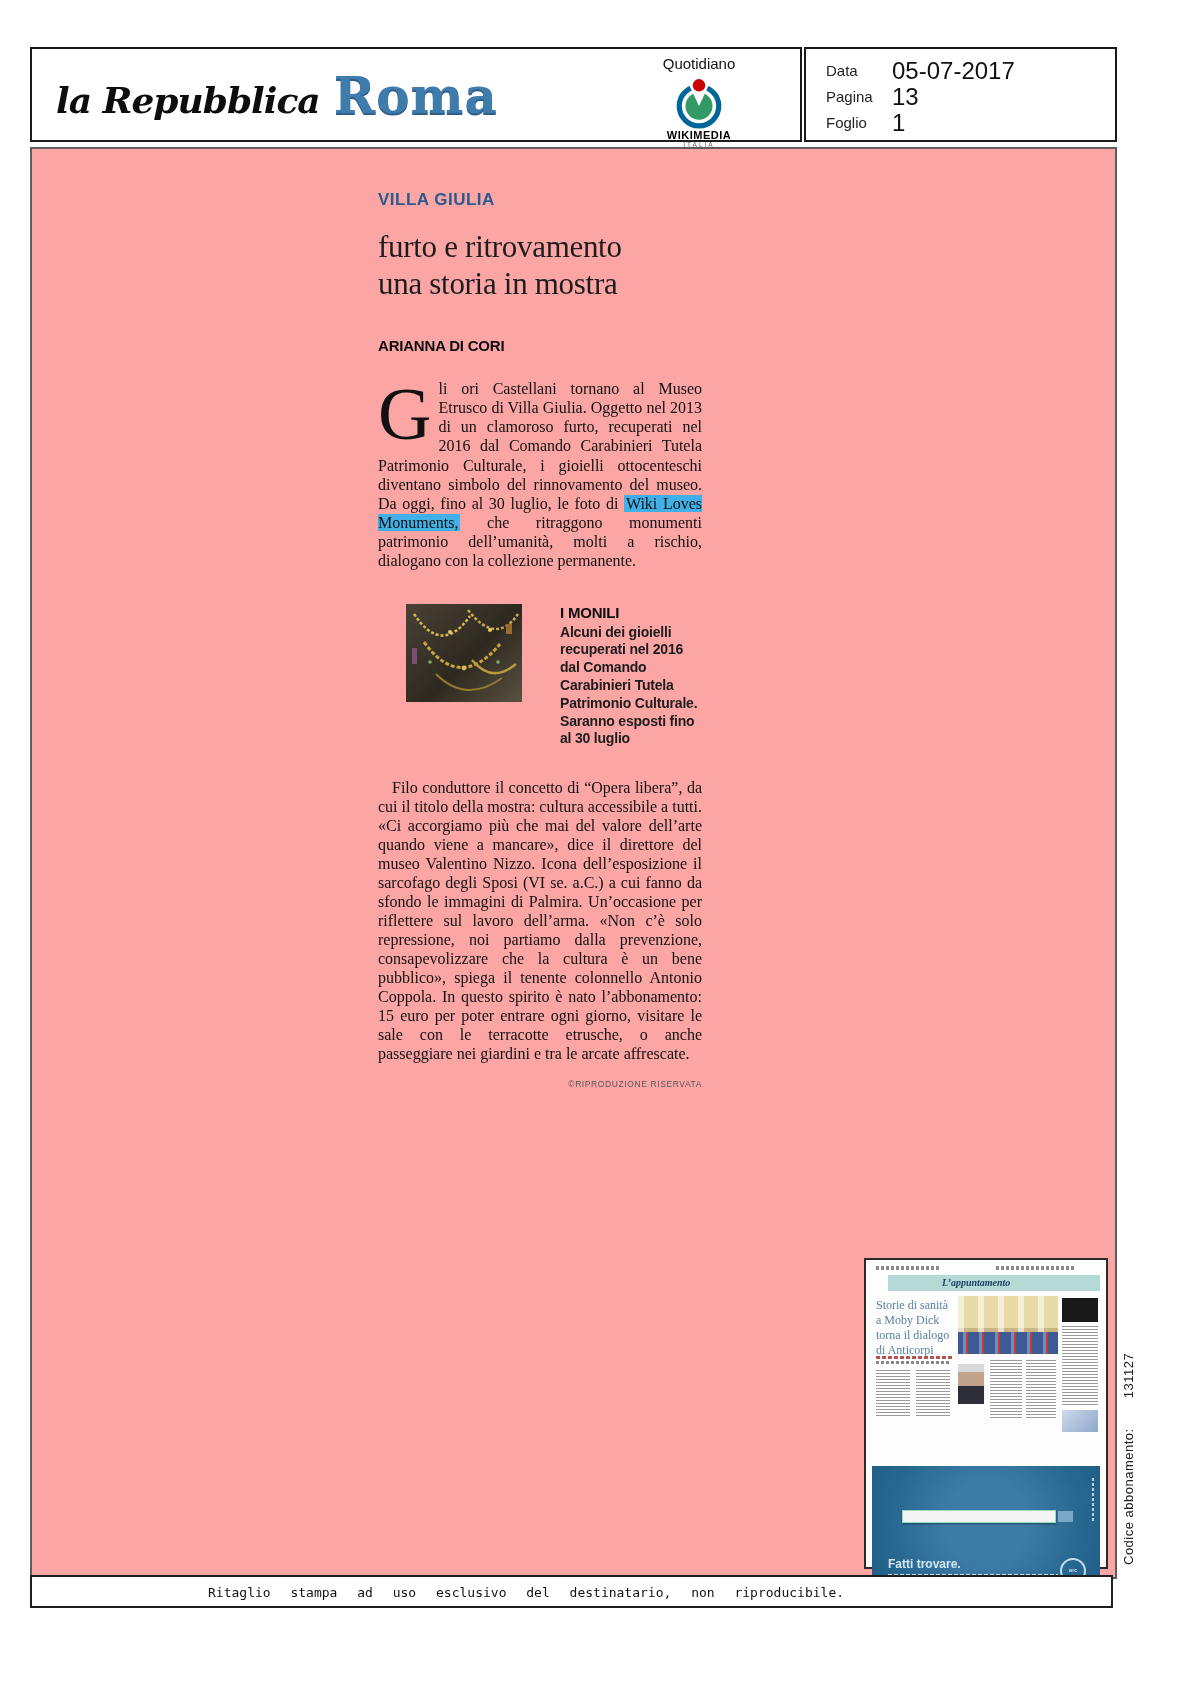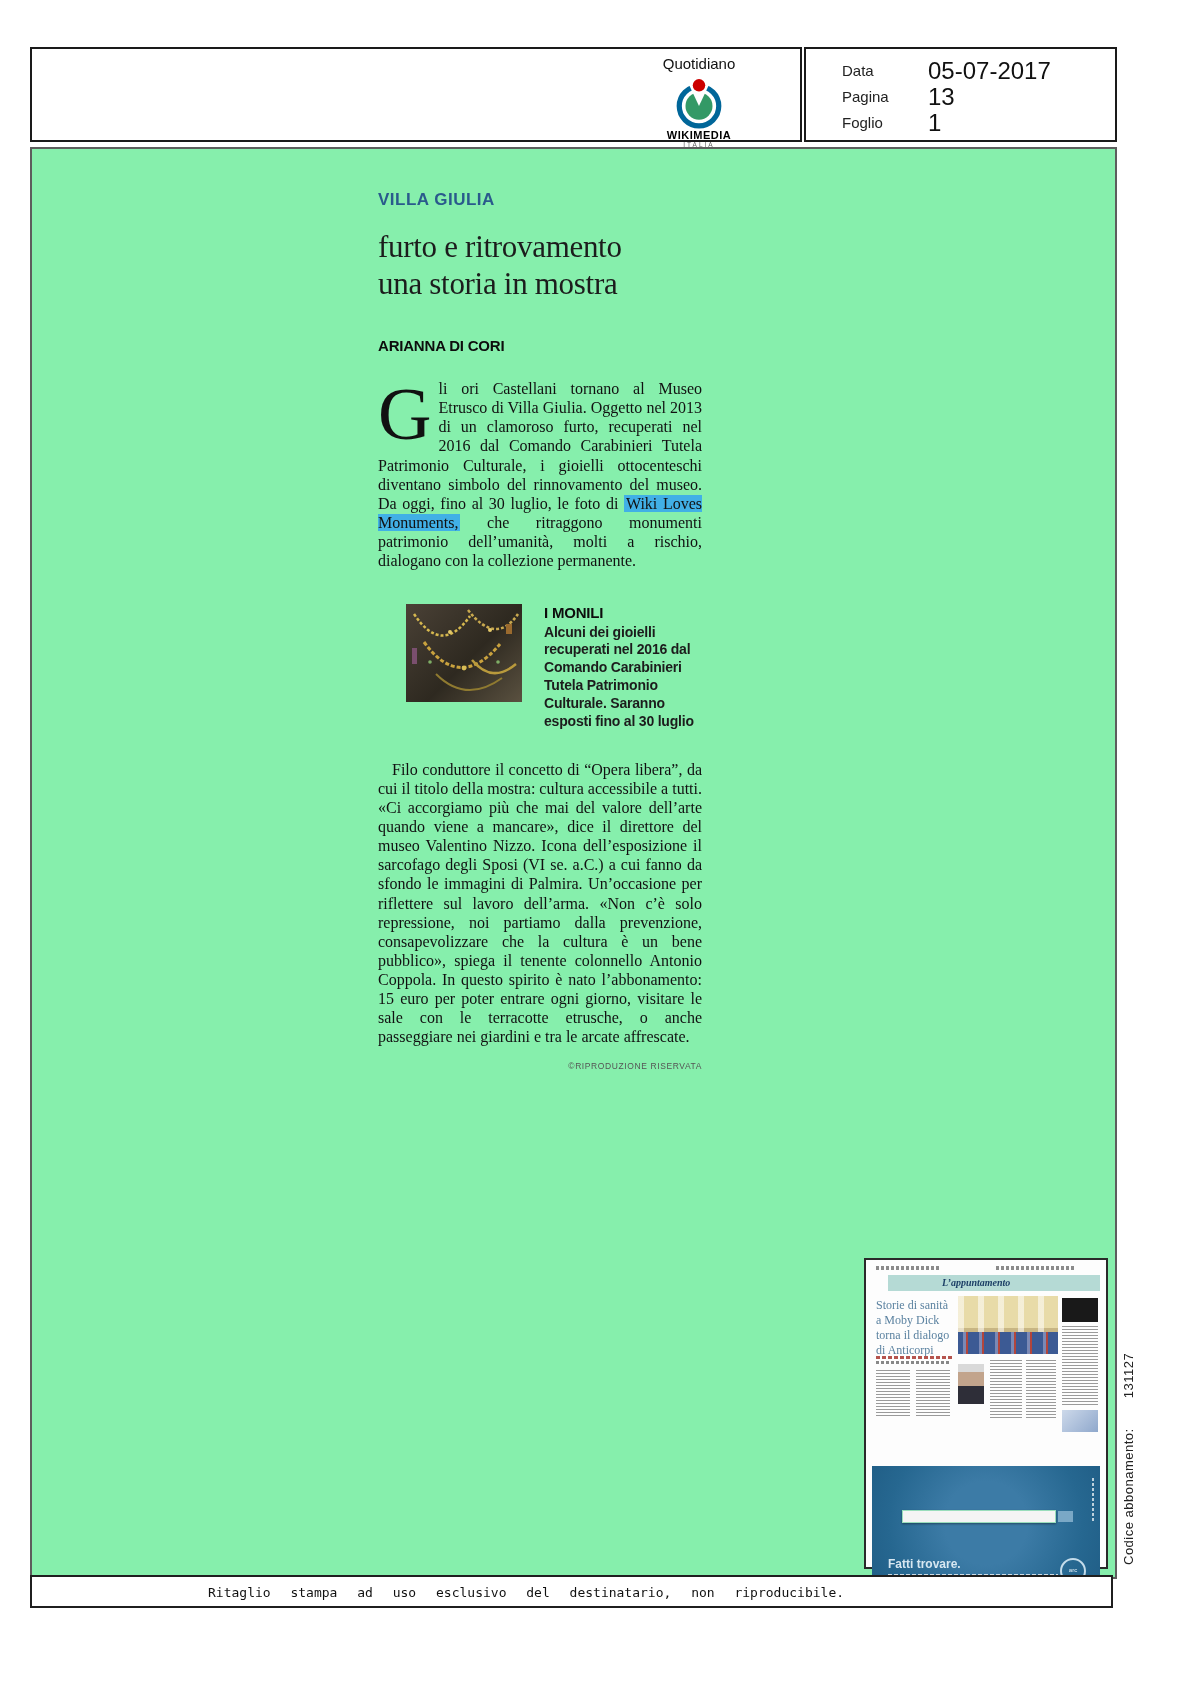--- a/index.html
+++ b/index.html
@@ -10,35 +10,35 @@
   .masthead{position:absolute;left:24px;top:22px;display:flex;align-items:baseline;}
   .mast-black{font:italic 700 36px/1 "DejaVu Serif",serif;color:#0d0d0d;letter-spacing:-1px;}
   .mast-blue{font:700 50px/1 "DejaVu Serif",serif;color:#3f7bab;margin-left:14px;letter-spacing:1px;text-shadow:0 2px 0 #2c5f8b;}
   .quot-wrap{position:absolute;right:46px;top:6px;width:110px;text-align:center;}
   .quot-label{font:15px/1.2 "Liberation Sans",sans-serif;color:#111;}
   .wm-logo{margin:4px auto 0;width:52px;height:52px;display:block;}
   .wm-name{font:700 11px/1.1 "Liberation Sans",sans-serif;color:#000;letter-spacing:.5px;}
   .wm-sub{font:6.5px/1.2 "Liberation Sans",sans-serif;color:#666;letter-spacing:2px;}
 
   .hdr-meta{position:absolute;left:804px;top:47px;width:309px;height:91px;border:2px solid #1a1a1a;background:#fff;}
-  .meta-row{position:absolute;left:36px;display:flex;gap:20px;}
+  .meta-row{position:absolute;left:20px;display:flex;}
   .meta-label{font:15px/1 "Liberation Sans",sans-serif;color:#222;width:66px;}
   .meta-value{font:24px/1 "Liberation Sans",sans-serif;color:#111;margin-top:-4px;}
 
   
-  .article-box{position:absolute;left:30px;top:147px;width:1083px;height:1428px;border:2px solid #5d5d5d;background:#86efac;}
+  .article-box{position:absolute;left:30px;top:147px;width:1083px;height:1428px;border:2px solid #5d5d5d;background:#fca5a5;}
   .column{position:absolute;left:346px;top:42px;width:324px;}
   .kicker{font:700 17px/1 "Liberation Sans",sans-serif;color:#2a5a8c;letter-spacing:.5px;}
   .headline{margin-top:20px;font:400 31px/1.2 "Liberation Serif",serif;color:#1c1c1c;letter-spacing:-.3px;}
   .byline{margin-top:36px;font:700 15px/1 "Liberation Sans",sans-serif;color:#0d0d0d;letter-spacing:-.2px;}
   .body-text{font:16px/1.19 "Liberation Serif",serif;color:#111;text-align:justify;}
   .p1{margin-top:26px;}
   .dropcap{float:left;font:400 74px/0.73 "Liberation Serif",serif;color:#111;padding:8px 7px 0 0;}
   .hl{background:#41b0e6;padding:0 2px;}
-  .figure{margin-top:34px;margin-left:28px;display:flex;gap:22px;}
+  .figure{margin-top:34px;margin-left:28px;display:flex;gap:38px;}
   .photo{width:116px;height:98px;flex:0 0 116px;background:linear-gradient(135deg,#4a4136,#2e2920 55%,#5a5140);position:relative;overflow:hidden;}
   .caption{width:198px;}
   .cap-title{font:700 15px/1.2 "Liberation Sans",sans-serif;color:#0d0d0d;letter-spacing:-.2px;}
   .cap-text{margin-top:2px;font:700 14px/1.27 "Liberation Sans",sans-serif;color:#1c1c1c;letter-spacing:-.2px;}
   .p2{margin-top:30px;text-indent:14px;}
   .credit{margin-top:8px;font:8.5px/1 "Liberation Sans",sans-serif;color:#555;letter-spacing:.6px;text-align:right;}
 
   
   .thumb{position:absolute;left:832px;top:1109px;width:240px;height:307px;border:2px solid #2a2a2a;background:#fdfdfd;}
   .tline{position:absolute;background:repeating-linear-gradient(90deg,#8a8a8a 0 3px,transparent 3px 5px);height:4px;}
@@ -69,20 +69,24 @@
 
   
   .footer{position:absolute;left:30px;top:1575px;width:1083px;height:33px;border:2px solid #1f1f1f;background:#fff;box-sizing:border-box;}
   .footer-text{font:13px/1 "DejaVu Sans Mono",monospace;color:#111;word-spacing:12px;padding:9px 0 0 176px;display:block;}
   .bottom-tag{position:absolute;left:85px;top:1698px;font:19px/1.2 "Liberation Sans",sans-serif;color:#222;}
 </style>
 </head>
 <body>
 
 <div class="hdr-left">
+  <div class="masthead">
+    <span class="mast-black">la Repubblica</span>
+    <span class="mast-blue">Roma</span>
+  </div>
   <div class="quot-wrap">
     <div class="quot-label">Quotidiano</div>
     <svg class="wm-logo" viewBox="0 0 48 50">
       <circle cx="24" cy="28" r="13" fill="#339966"></circle>
       <circle cx="24" cy="28" r="19" fill="none" stroke="#006699" stroke-width="5"></circle>
       <polygon points="24,28 9,-4 39,-4" fill="#ffffff"></polygon>
       <circle cx="24" cy="8" r="6" fill="#cc0000"></circle>
     </svg>
     <div class="wm-name">WIKIMEDIA</div>
     <div class="wm-sub">ITALIA</div>

